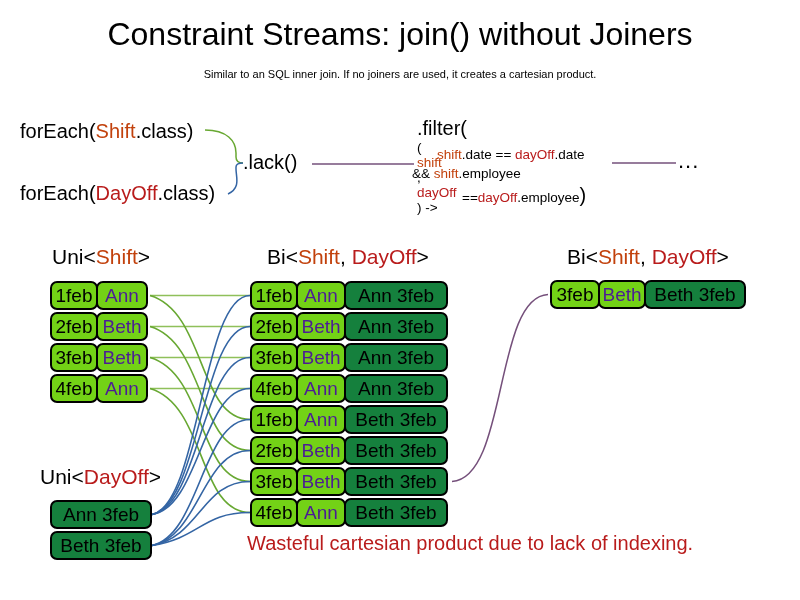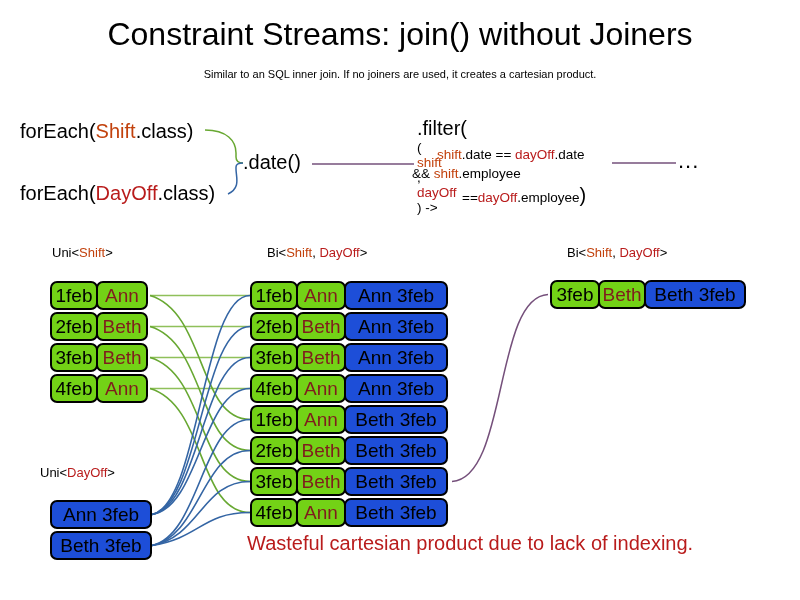--- a/index.html
+++ b/index.html
@@ -13,33 +13,33 @@
 
   
   .code { font-size:20px; line-height:1.15; white-space:nowrap; }
   .code-sm { font-size:13.5px; white-space:nowrap; }
   .baseline { display:flex; align-items:baseline; }
   .g { color:#c2410c; }
   .b { color:#b91c1c; }
   .ellipsis { font-size:22px; letter-spacing:1px; }
 
   
-  .stream-label { font-size:13px; white-space:nowrap; }
+  .stream-label { font-size:21px; white-space:nowrap; }
 
   
   .trow { position:absolute; display:flex; }
   .cell {
     box-sizing:border-box; height:29px; border:2px solid #000; border-radius:7px;
     display:flex; align-items:center; justify-content:center;
     font-size:19px; line-height:1; white-space:nowrap;
   }
   .cell + .cell { margin-left:-2px; }
   .greenbg { background:#73d216; }
-  .bluebg  { background:#1d4ed8; }
-  .orange  { color:#7f1d1d; }
+  .bluebg  { background:#15803d; }
+  .orange  { color:#4c1d95; }
   .w48{width:48px} .w50{width:50px} .w52{width:52px} .w102{width:102px} .w104{width:104px}
 
   .note { font-size:20px; color:#b91c1c; white-space:nowrap; }
 
   svg.overlay { position:absolute; top:0; left:0; pointer-events:none; }
 </style>
 </head>
 <body>
 
 <div class="slide">
@@ -73,21 +73,21 @@
     <path d="M152 545.5 C200 538 202 512.5 250 512.5" fill="none" stroke="#3465a4" stroke-width="1.6"></path>
 
     <path d="M452 481.5 C508 478 494 297 548 294.5" fill="none" stroke="#75507b" stroke-width="1.5"></path>
   </svg>
 
   <div class="abs title">Constraint Streams: join() without Joiners</div>
   <div class="abs subtitle">Similar to an SQL inner join. If no joiners are used, it creates a cartesian product.</div>
 
   <div class="abs code" style="left:20px; top:120px;"><span>forEach(</span><span class="g">Shift</span><span>.class)</span></div>
   <div class="abs code" style="left:20px; top:182px;"><span>forEach(</span><span class="b">DayOff</span><span>.class)</span></div>
-  <div class="abs code" style="left:243px; top:151px;">.date()</div>
+  <div class="abs code" style="left:243px; top:151px;">.lack()</div>
 
   <div class="abs baseline" style="left:417px; top:117px;flex-direction:column;">
     <span class="code">.filter(</span>
       <span class="code-sm">(</span>
       <span class="code-sm g">shift</span>
       <span class="code-sm">, </span>
       <span class="code-sm b">dayOff</span>
       <span class="code-sm">) -&gt;</span>
   </div>
   <div class="abs code-sm" style="left:437px; top:147px;"><span class="g">shift</span><span>.date == </span><span class="b">dayOff</span><span>.date</span></div>

